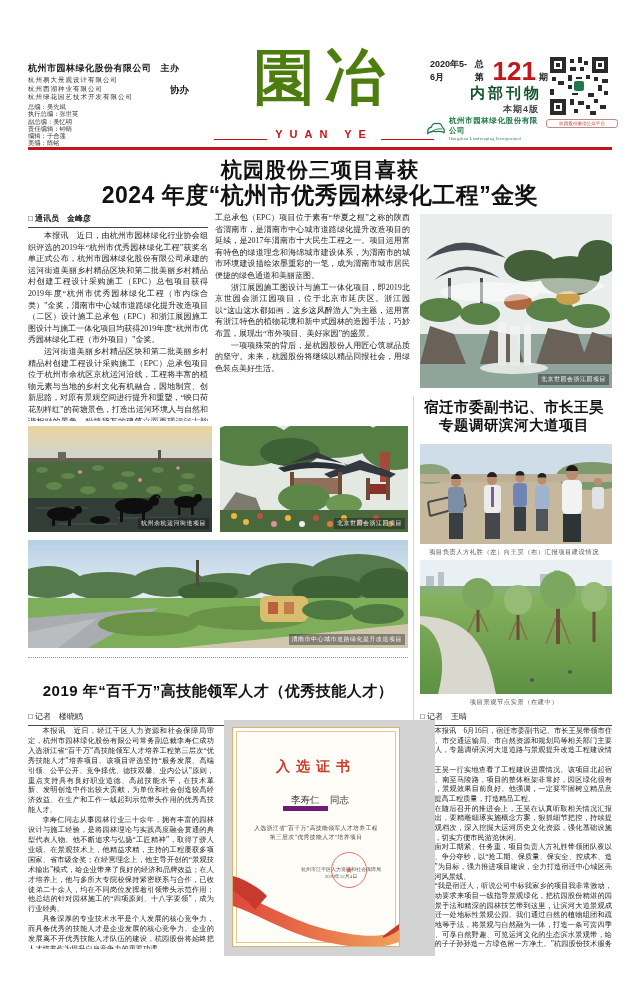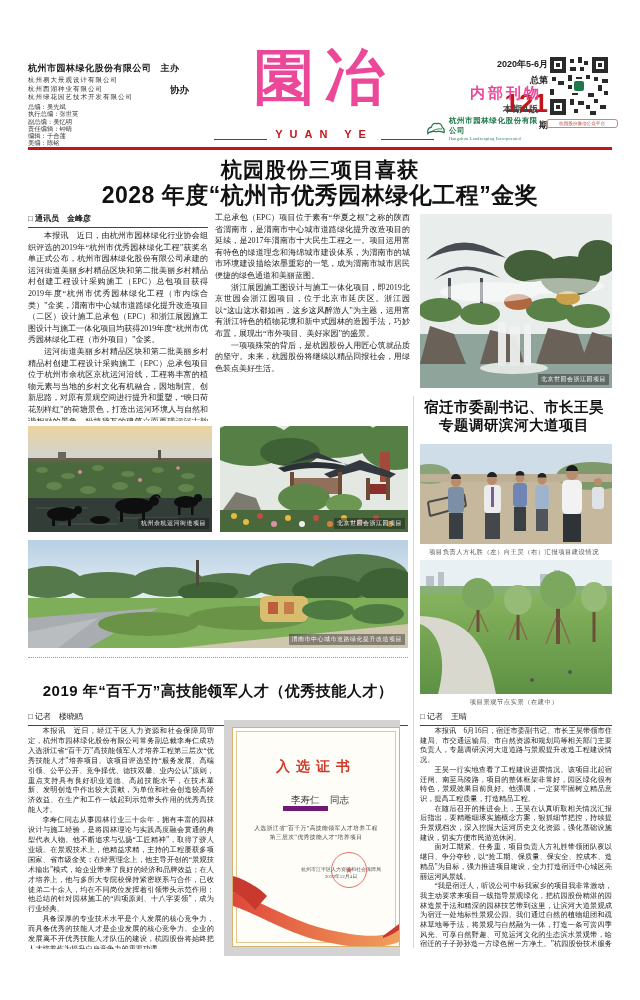--- a/index.html
+++ b/index.html
@@ -4,26 +4,26 @@
 <style>
   html,body{margin:0;padding:0;background:#e9e9e9;}
   .page{position:relative;width:640px;height:1000px;background:#ffffff;overflow:hidden;
         font-family:"Liberation Serif", serif;color:#222;}
   .abs{position:absolute;}
   .sans{font-family:"Liberation Sans", sans-serif;}
   .mast-pub{font-size:9px;font-weight:bold;color:#1a1a1a;letter-spacing:.5px;}
   .mast-co{font-size:6.5px;color:#333;line-height:8.6px;letter-spacing:1px;}
   .mast-co-role{font-size:9.5px;font-weight:bold;color:#1a1a1a;}
   .mast-staff{font-size:6.3px;color:#333;line-height:7.3px;}
-  .logo-cn{font-size:60px;font-weight:bold;color:#ec4899;letter-spacing:10px;line-height:1;}
+  .logo-cn{font-size:60px;font-weight:bold;color:#4d7c0f;letter-spacing:10px;line-height:1;}
   .logo-en{font-size:11px;font-weight:bold;color:#c3161c;letter-spacing:7px;}
   .logo-rule{height:1.5px;background:#c3161c;flex:1;}
   .issue-date{font-size:9px;font-weight:bold;color:#222;}
   .issue-num{font-size:26px;font-weight:bold;color:#c3161c;line-height:1;}
-  .pub-type{font-size:15px;font-weight:bold;color:#ec4899;letter-spacing:3px;}
+  .pub-type{font-size:15px;font-weight:bold;color:#14532d;letter-spacing:3px;}
   .edition{font-size:9px;font-weight:bold;color:#444;letter-spacing:1px;}
   .brand-cn{font-size:7.5px;font-weight:bold;color:#1e7a4a;letter-spacing:.6px;}
   .brand-en{font-size:4.2px;color:#1e7a4a;letter-spacing:.3px;}
   .qr-label{font-size:4.6px;color:#b0443c;border:.5px solid #c08a84;border-radius:3px;
             padding:1px 3px;text-align:center;white-space:nowrap;}
   .red-rule{height:2.5px;background:#c3161c;}
   .headline-xl{font-size:21px;font-weight:bold;color:#111;text-align:center;letter-spacing:1px;}
   .headline-xl2{font-size:23px;font-weight:bold;color:#111;text-align:center;letter-spacing:.5px;}
   .headline-md{font-size:14.5px;font-weight:bold;color:#111;text-align:center;letter-spacing:.5px;}
   .byline{font-size:8px;color:#222;border-bottom:1px solid #444;padding-bottom:3px;
@@ -74,21 +74,21 @@
     <div>美编：陈铭</div>
   </div>
 
   <div class="abs logo-cn" style="left:244px;top:48px;width:160px;text-align:center;">園冶</div>
   <div class="abs" style="left:214px;top:128px;width:220px;display:flex;align-items:flex-end;gap:8px;">
     <div class="logo-rule"></div>
     <div class="logo-en sans">YUAN YE</div>
     <div class="logo-rule"></div>
   </div>
 
-  <div class="abs sans" style="left:430px;top:58px;width:118px;display:flex;align-items:flex-end;gap:3px;flex-direction:column;">
+  <div class="abs sans" style="left:430px;top:58px;width:118px;display:flex;align-items:flex-end;gap:3px;">
     <span class="issue-date">2020年5-6月</span>
     <span class="issue-date">总第</span>
     <span class="issue-num">121</span>
     <span class="issue-date">期</span>
   </div>
   <div class="abs pub-type sans" style="left:470px;top:84px;">内部刊物</div>
   <div class="abs edition sans" style="left:503px;top:103px;">本期4版</div>
 
   <div class="abs" style="left:426px;top:116px;width:118px;display:flex;gap:3px;align-items:center;">
     <svg width="22" height="18" viewBox="0 0 22 18">
@@ -145,21 +145,21 @@
         <rect x="3" y="24" width="2" height="2"></rect>
       </g>
     <rect x="11" y="11" width="7" height="7" fill="#fff"></rect>
     <rect x="12" y="12" width="5" height="5" rx="1" fill="#1e7a4a"></rect>
   </svg>
   <div class="abs qr-label sans" style="left:546px;top:119px;width:64px;">杭园股份微信公众平台</div>
 
   <div class="abs red-rule" style="left:28px;top:147px;width:584px;"></div>
 
   <div class="abs headline-xl sans" style="left:28px;top:156px;width:584px;">杭园股份三项目喜获</div>
-  <div class="abs headline-xl2 sans" style="left:28px;top:180px;width:584px;">2028 年度“杭州市优秀园林绿化工程”金奖</div>
+  <div class="abs headline-xl2 sans" style="left:28px;top:180px;width:584px;">2024 年度“杭州市优秀园林绿化工程”金奖</div>
 
   <div class="abs byline" style="left:28px;top:213px;width:180px;font-weight:bold;">□ 通讯员　金峰彦</div>
 
   <div class="abs body-a" style="left:28px;top:230px;width:180px;height:191px;">
     <p>本报讯　近日，由杭州市园林绿化行业协会组织评选的2019年“杭州市优秀园林绿化工程”获奖名单正式公布，杭州市园林绿化股份有限公司承建的运河街道美丽乡村精品区块和第二批美丽乡村精品村创建工程设计采购施工（EPC）总包项目获得2019年度“杭州市优秀园林绿化工程（市内综合类）”金奖，渭南市中心城市道路绿化提升改造项目（二区）设计施工总承包（EPC）和浙江展园施工图设计与施工一体化项目均获得2019年度“杭州市优秀园林绿化工程（市外项目）”金奖。</p>
     <p>运河街道美丽乡村精品区块和第二批美丽乡村精品村创建工程设计采购施工（EPC）总承包项目位于杭州市余杭区京杭运河沿线，工程将丰富的植物元素与当地的乡村文化有机融合，因地制宜、创新思路，对原有景观空间进行提升和重塑，“映日荷花别样红”的荷塘景色，打造出运河环境人与自然和谐相融的景象，粉墙黛瓦的建筑立面再现运河古韵风情……一幅美丽乡村的画卷在运河沿岸缓缓展现。</p>
 
   </div>
   <div class="abs body-a" style="left:215px;top:212px;width:195px;height:209px;">
     <p style="text-indent:0;">工总承包（EPC）项目位于素有“华夏之根”之称的陕西省渭南市，是渭南市中心城市道路绿化提升改造项目的延续，是2017年渭南市十大民生工程之一。项目运用富有特色的绿道理念和海绵城市建设体系，为渭南市的城市环境建设描绘浓墨重彩的一笔，成为渭南市城市居民便捷的绿色通道和美丽蓝图。</p>
@@ -458,21 +458,21 @@
 
   <div class="abs headline-md sans" style="left:28px;top:682px;width:380px;font-size:15px;">2019 年“百千万”高技能领军人才（优秀技能人才）</div>
   <div class="abs byline" style="left:28px;top:711px;width:380px;">□ 记者　楼晓鸥</div>
 
   <div class="abs body-b" style="left:28px;top:727px;width:186px;height:222px;line-height:9.9px;">
     <p>本报讯　近日，经江干区人力资源和社会保障局审定，杭州市园林绿化股份有限公司常务副总裁李寿仁成功入选浙江省“百千万”高技能领军人才培养工程第三层次“优秀技能人才”培养项目。该项目评选坚持“服务发展、高端引领、公平公开、竞争择优、德技双馨、业内公认”原则，重点支持具有良好职业道德、高超技能水平，在技术革新、发明创造中作出较大贡献，为单位和社会创造较高经济效益、在生产和工作一线起到示范带头作用的优秀高技能人才。</p>
     <p>李寿仁同志从事园林行业三十余年，拥有丰富的园林设计与施工经验，是将园林理论与实践高度融会贯通的典型代表人物。他不断追求与弘扬“工匠精神”，取得了骄人业绩。在景观技术上，他精益求精，主持的工程屡获多项国家、省市级金奖；在经营理念上，他主导开创的“景观技术输出”模式，给企业带来了良好的经济和品牌效益；在人才培养上，他与多所大专院校保持紧密联系与合作，已收徒弟二十余人，均在不同岗位发挥着引领带头示范作用；他总结的针对园林施工的“四项原则、十八字要领”，成为行业经典。</p>
     <p>具备深厚的专业技术水平是个人发展的核心竞争力，而具备优秀的技能人才是企业发展的核心竞争力。企业的发展离不开优秀技能人才队伍的建设，杭园股份将始终把人才培养作为提升自身竞争力的重要功课。</p>
   </div>
 
-  <div class="abs cert-wrap" style="left:224px;top:720px;width:176px;height:236px;">
+  <div class="abs cert-wrap" style="left:224px;top:720px;width:211px;height:236px;">
     <div class="cert" style="left:8px;top:7px;width:166px;height:218px;">
       <div class="abs cert-title" style="left:0;top:30px;width:100%;">入选证书</div>
       <div class="abs cert-name" style="left:0;top:66px;width:100%;">
         <span class="nm">李寿仁</span>
         <span>同志</span>
       </div>
       <div class="abs cert-body" style="left:4px;top:96px;width:158px;">
         <div>入选浙江省“百千万”高技能领军人才培养工程</div>
         <div>第三层次“优秀技能人才”培养项目</div>
       </div>

